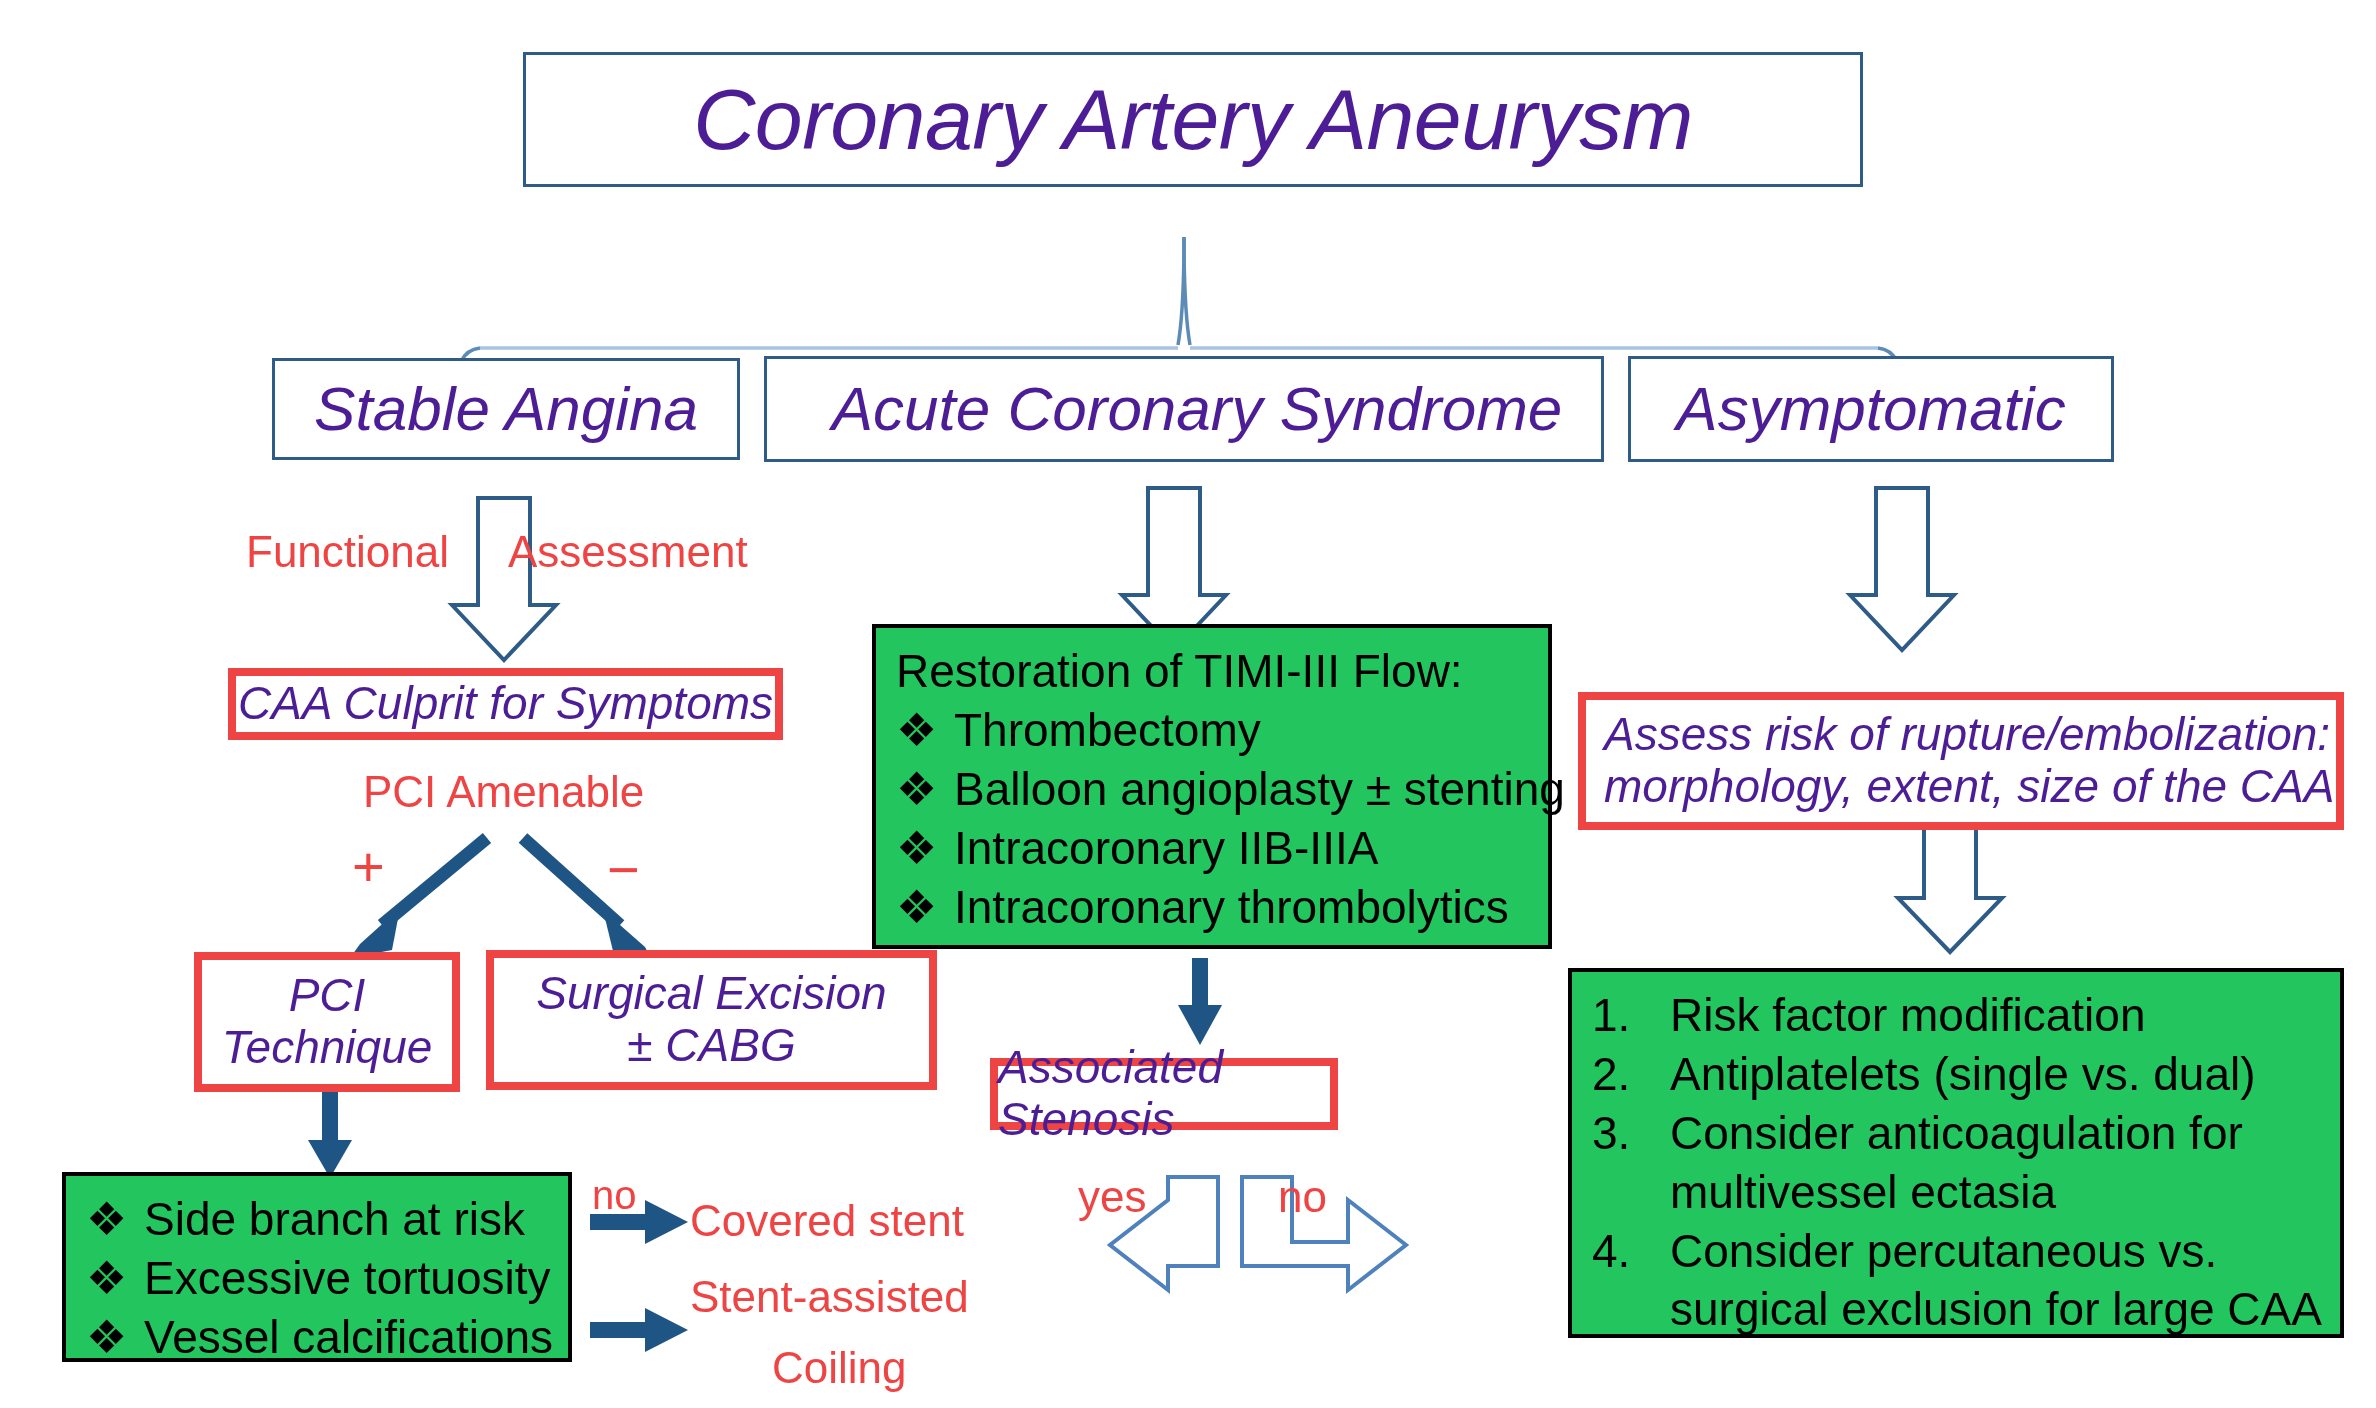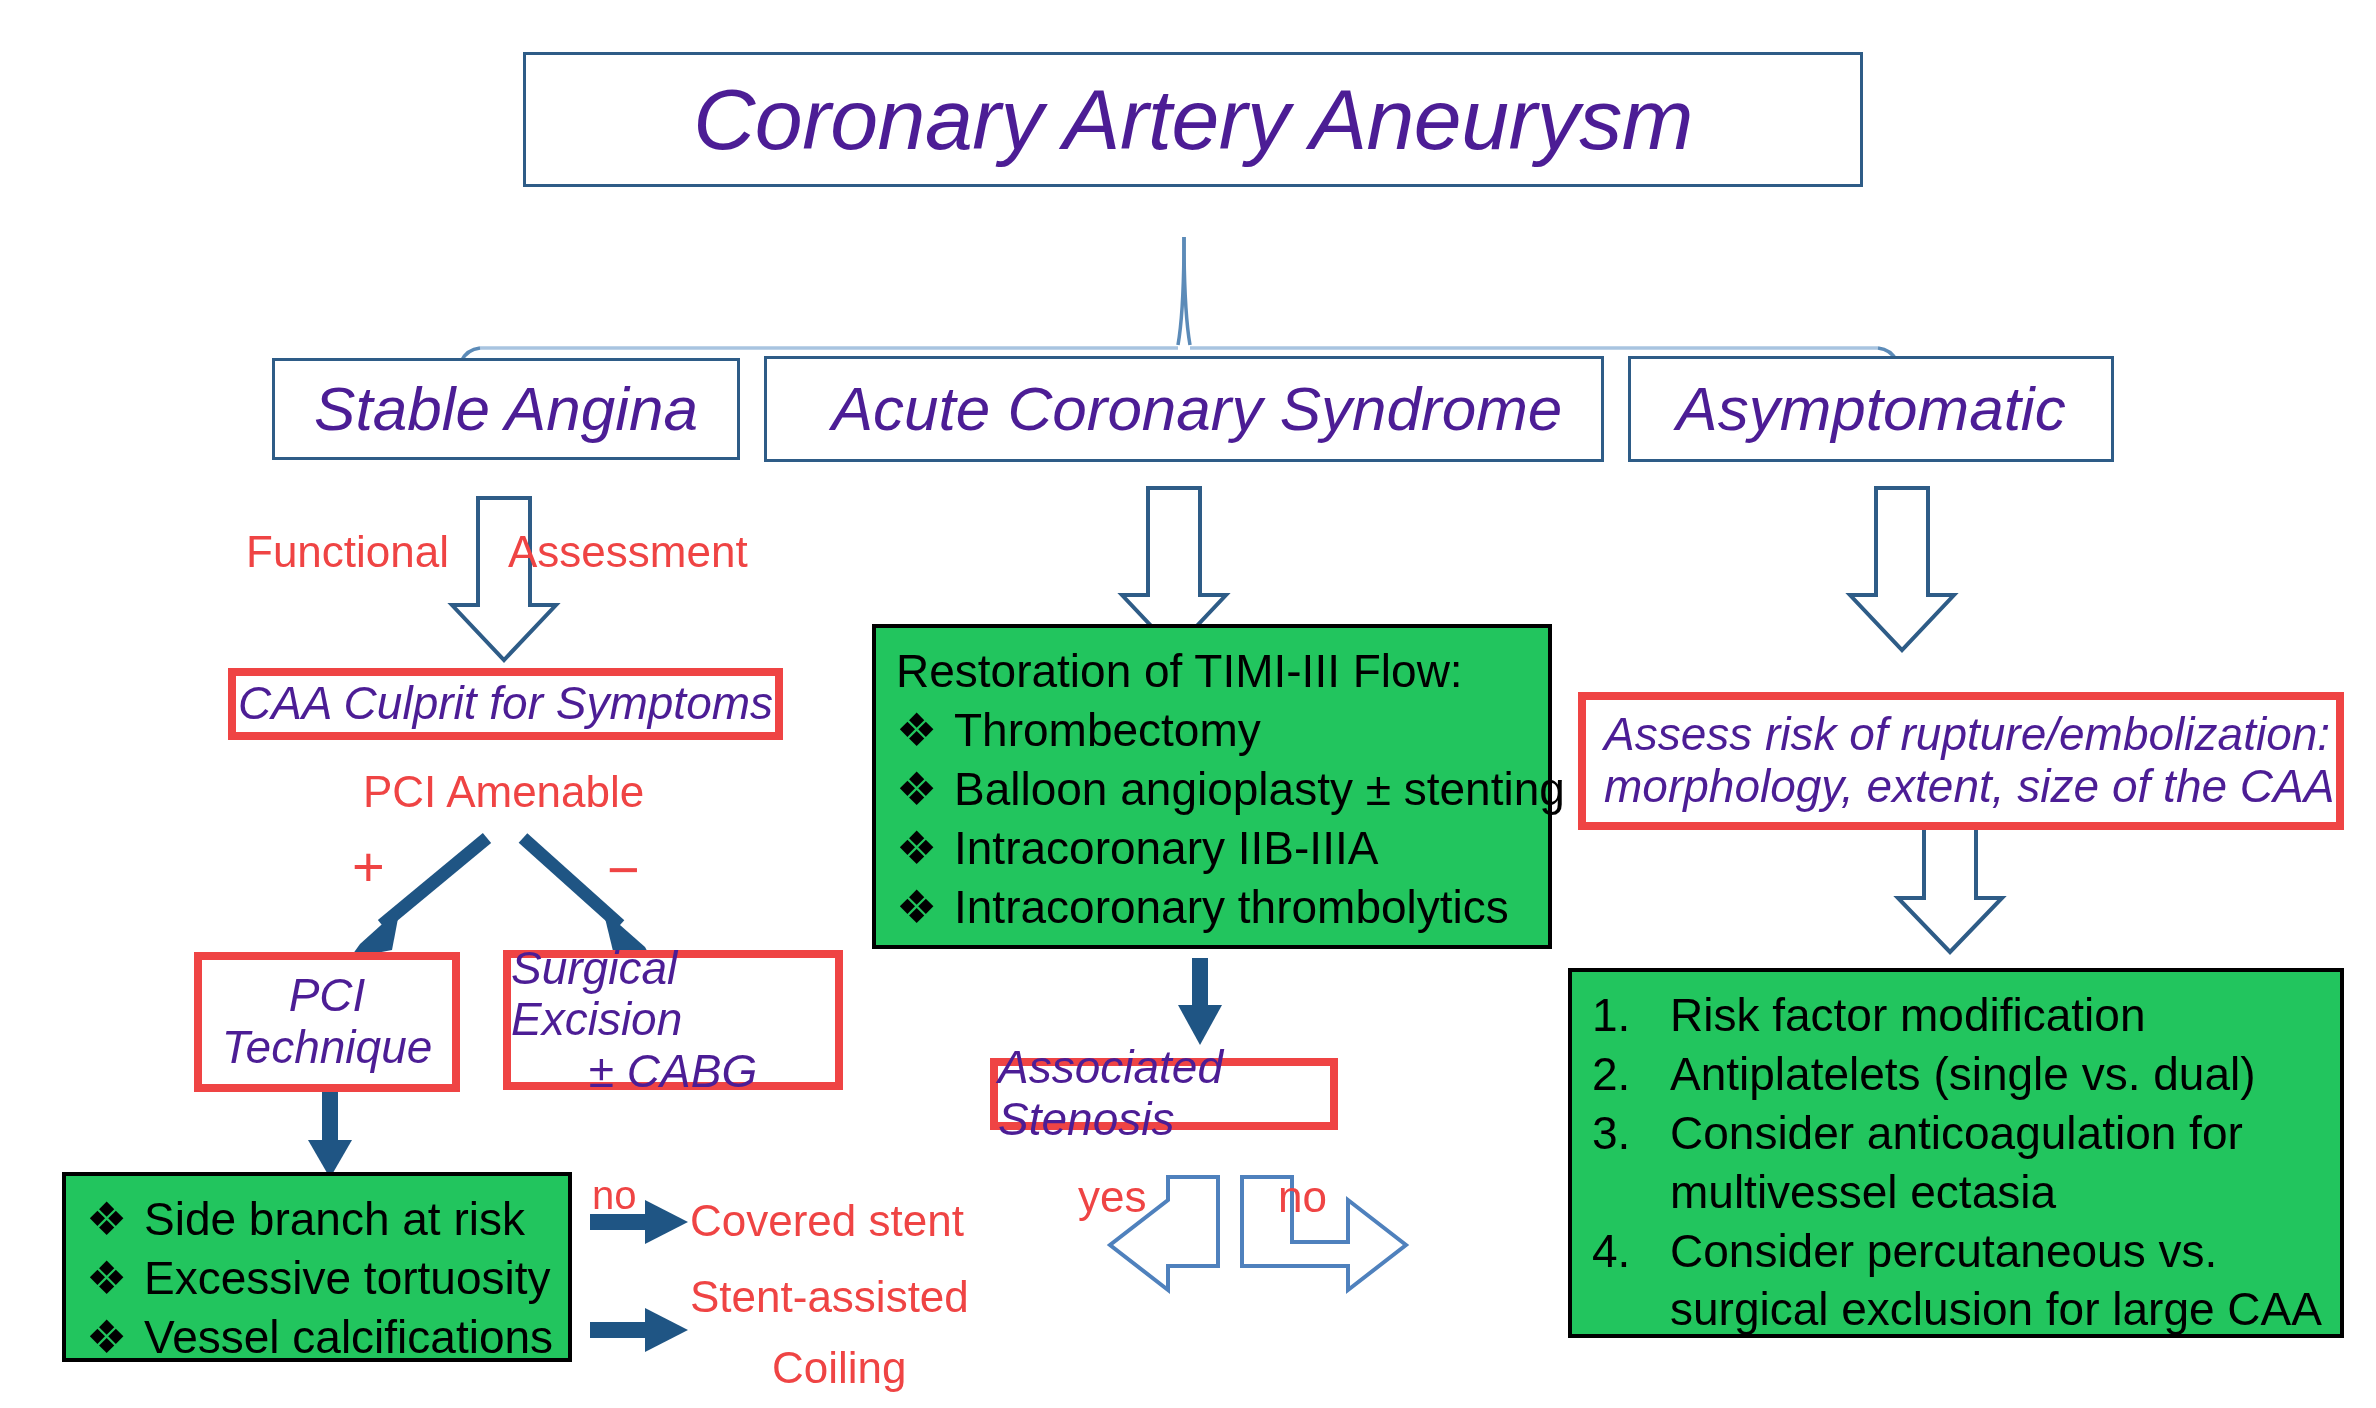--- a/index.html
+++ b/index.html
@@ -178,21 +178,21 @@
 
   <div class="label sign" style="left:352px; top:835px;">+</div>
 
   <div class="label sign" style="left:607px; top:838px;">−</div>
 
   <div class="box black" style="left:194px; top:952px; width:266px; height:140px; flex-direction:column; font-size:46px;">
     <span>PCI</span>
     <span>Technique</span>
   </div>
 
-  <div class="box black" style="left:486px; top:950px; width:340px; height:140px; flex-direction:column; font-size:46px;margin-left:17px;">
+  <div class="box black" style="left:486px; top:950px; width:451px; height:140px; flex-direction:column; font-size:46px;">
     <span>Surgical Excision</span>
     <span>± CABG</span>
   </div>
 
   <div class="list-box" style="left:62px; top:1172px; width:510px; height:190px;">
     <div class="li">
       <span class="mark">❖</span>
       <span class="txt">Side branch at risk</span>
     </div>
     <div class="li">

